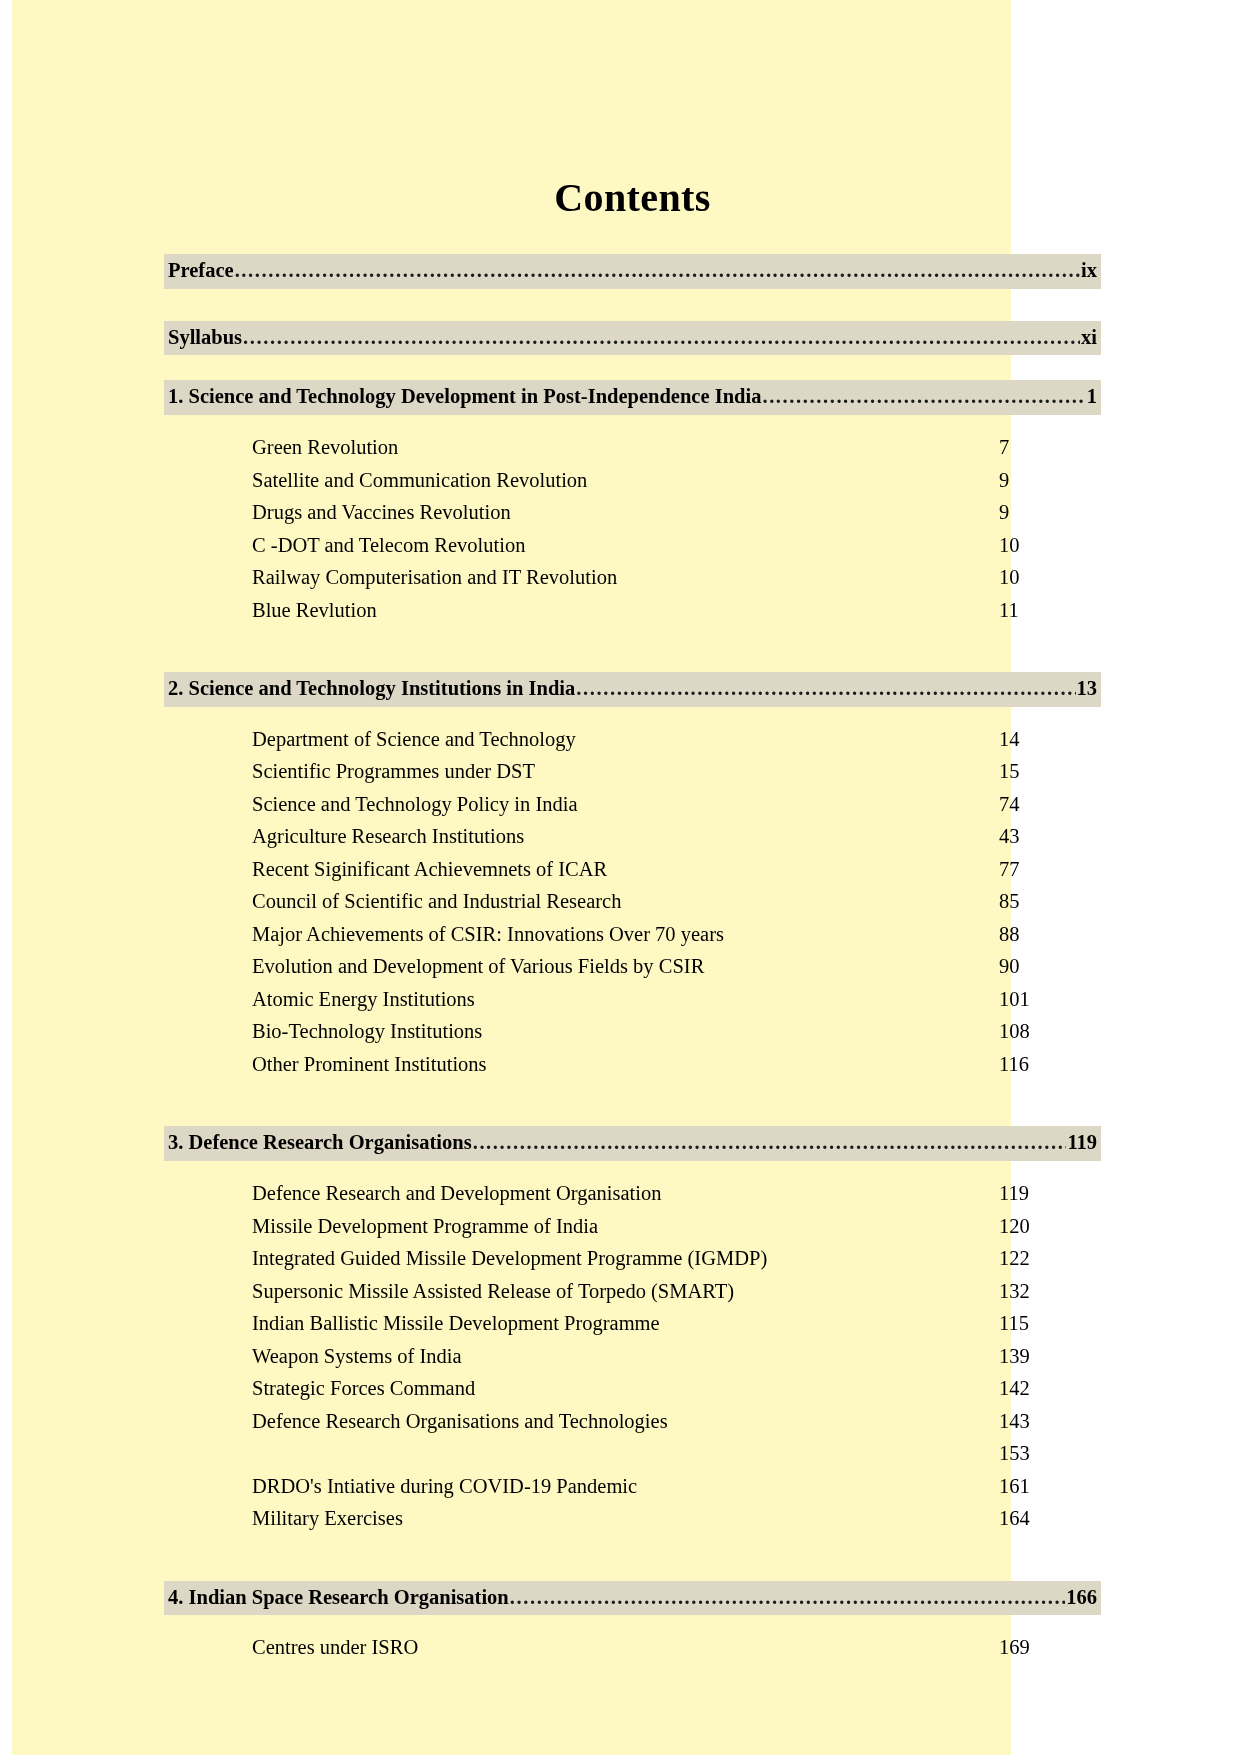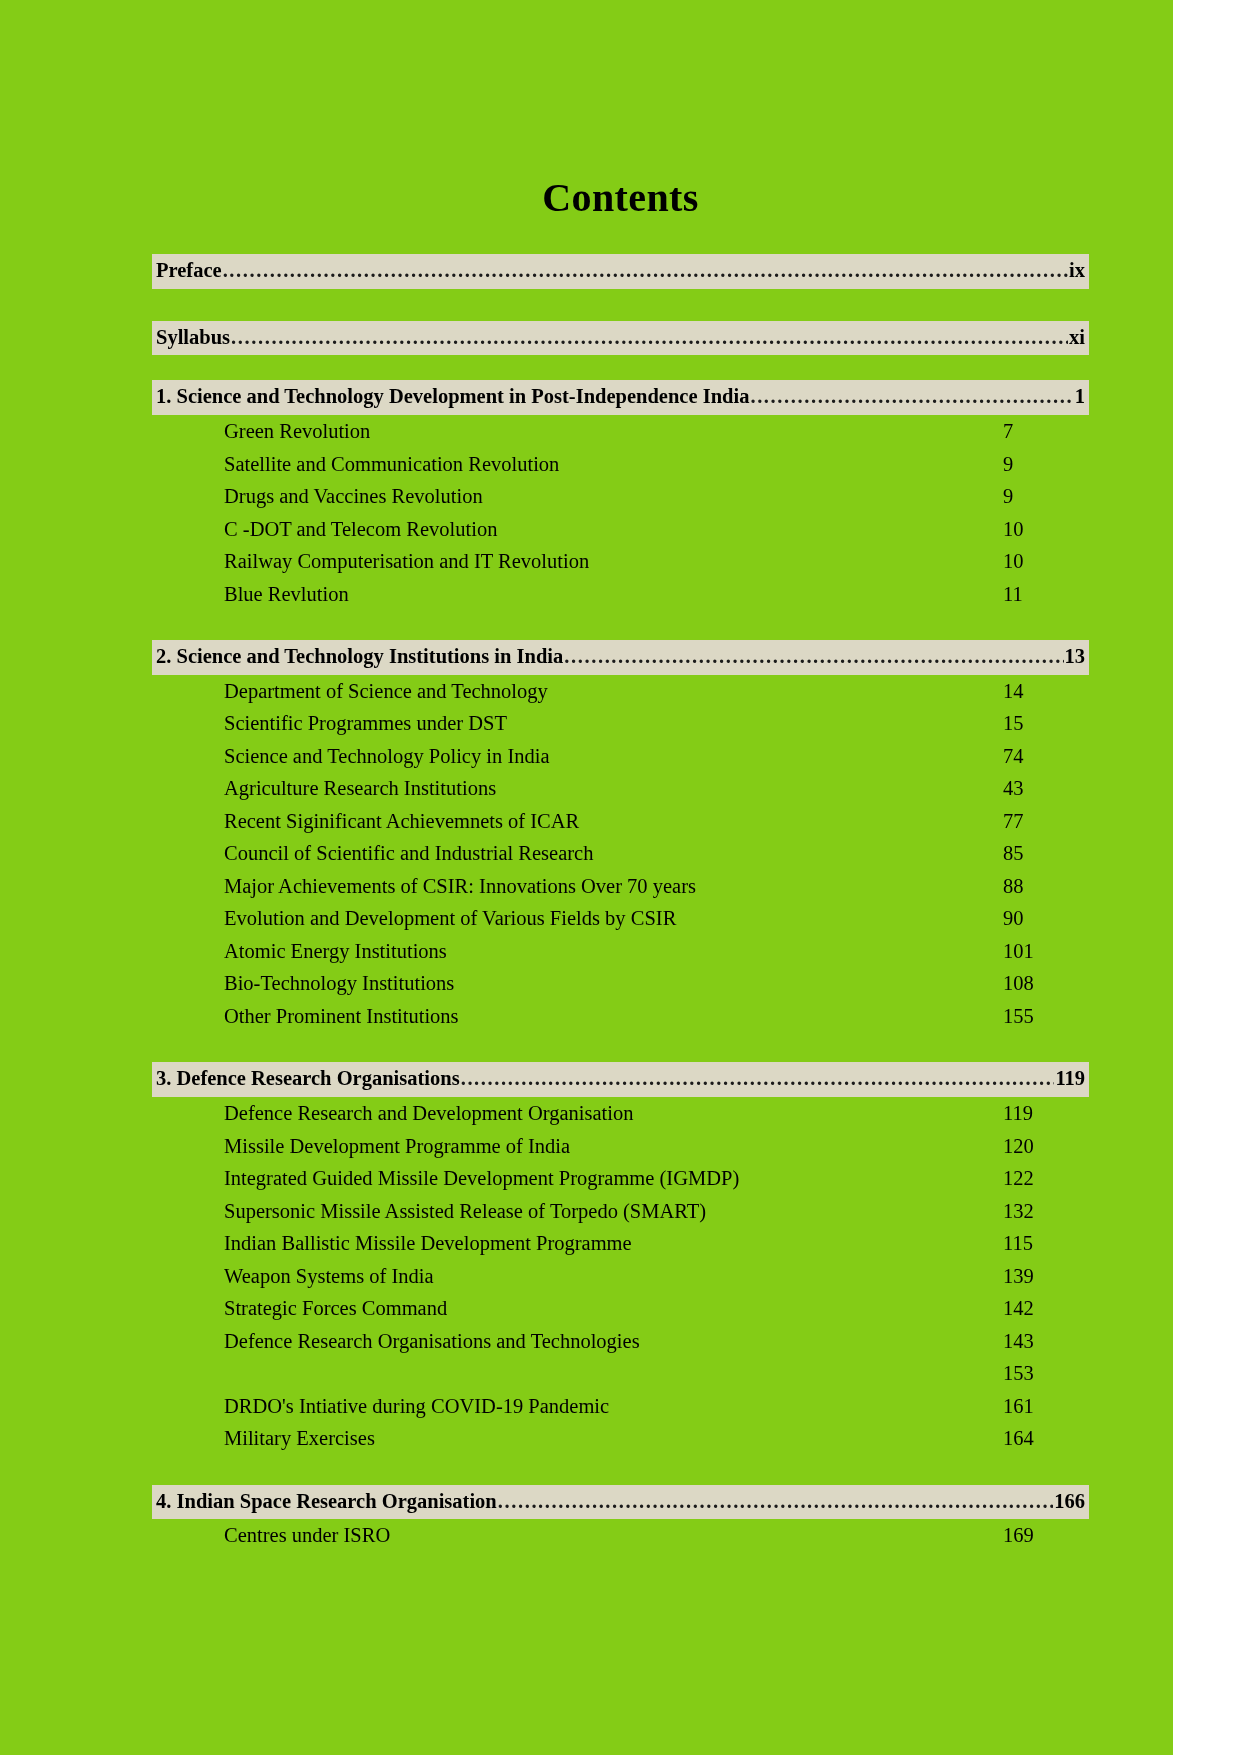--- a/index.html
+++ b/index.html
@@ -10,24 +10,24 @@
   body {
     width: 1241px;
     height: 1755px;
     font-family: "Liberation Serif", "DejaVu Serif", serif;
     color: #000000;
     overflow: hidden;
     position: relative;
   }
   .page {
     position: absolute;
-    left: 0; top: 0;
-    width: 1173px;
+    left: 12px; top: 0;
+    width: 999px;
     height: 1755px;
-    background: #84cc16;
+    background: #fef9c3;
   }
   .content-wrap {
     position: absolute;
     left: 152px;
     top: 0;
     width: 937px;
   }
   .page-title {
     text-align: center;
     font-size: 40px;
@@ -64,21 +64,21 @@
     min-width: 8px;
   }
   .bar-row .bar-page {
     flex: 0 0 auto;
     padding-left: 1px;
   }
   .spacer-front { height: 36px; }
 
   
   .entries {
-    margin: 0;
+    margin: 16px;
     padding: 0;
     list-style: none;
   }
   .entry {
     display: flex;
     align-items: baseline;
     font-size: 20.5px;
     line-height: 1;
     padding: 6px 0 6px 0;
     white-space: nowrap;
@@ -213,21 +213,21 @@
             <span class="entry-page">101</span>
           </li>
           <li class="entry">
             <span class="entry-label">Bio-Technology Institutions</span>
             <span class="entry-fill"></span>
             <span class="entry-page">108</span>
           </li>
           <li class="entry">
             <span class="entry-label">Other Prominent Institutions</span>
             <span class="entry-fill"></span>
-            <span class="entry-page">155</span>
+            <span class="entry-page">116</span>
           </li>
         </ul>
         <div style="height: 30px;"></div>
         <div class="bar-row">
           <span class="bar-label">3. Defence Research Organisations</span>
           <span class="leaders">....................................................................................................................................................................................................................................................................</span>
           <span class="bar-page">119</span>
         </div>
         <ul class="entries">
           <li class="entry">

